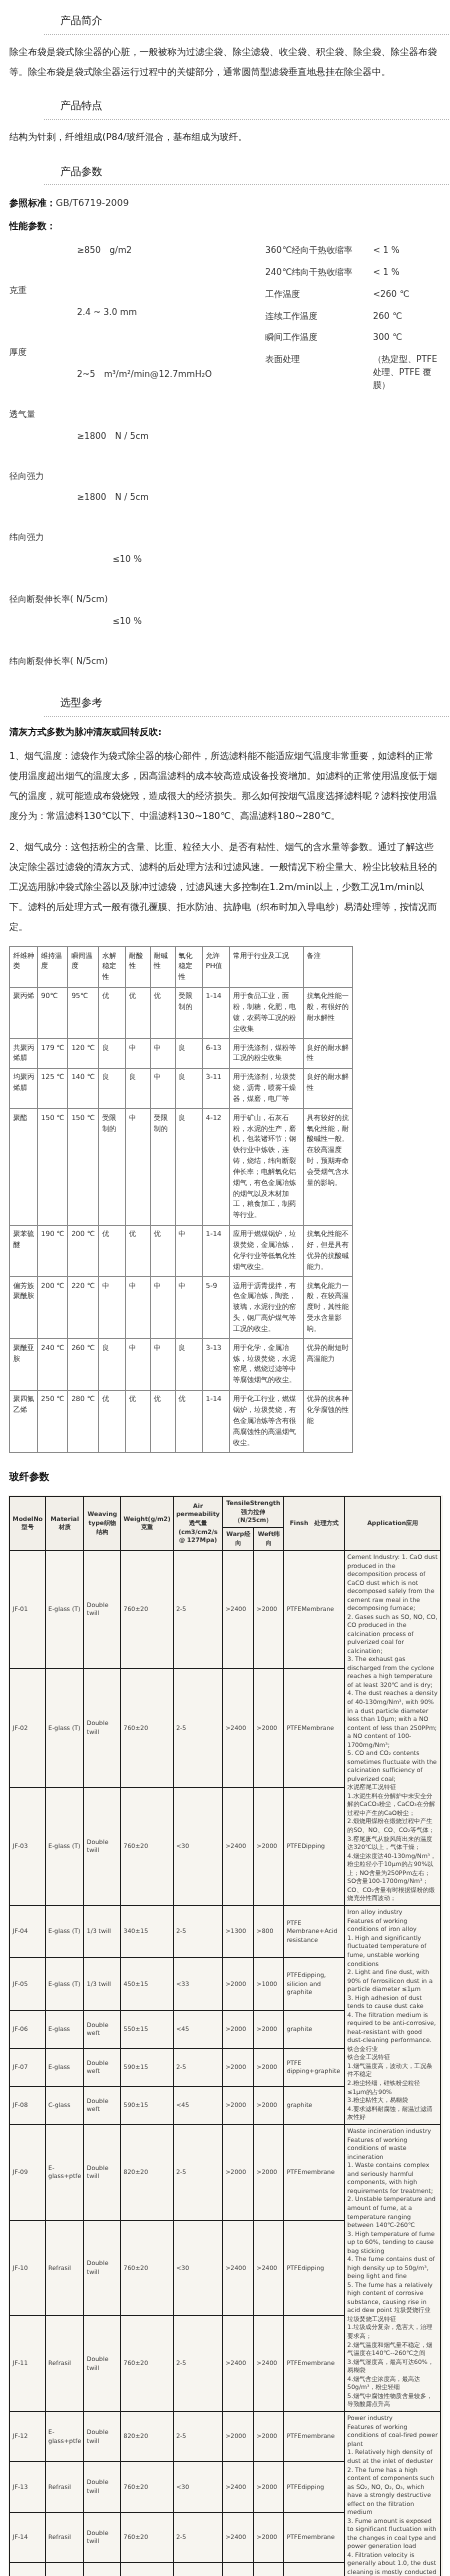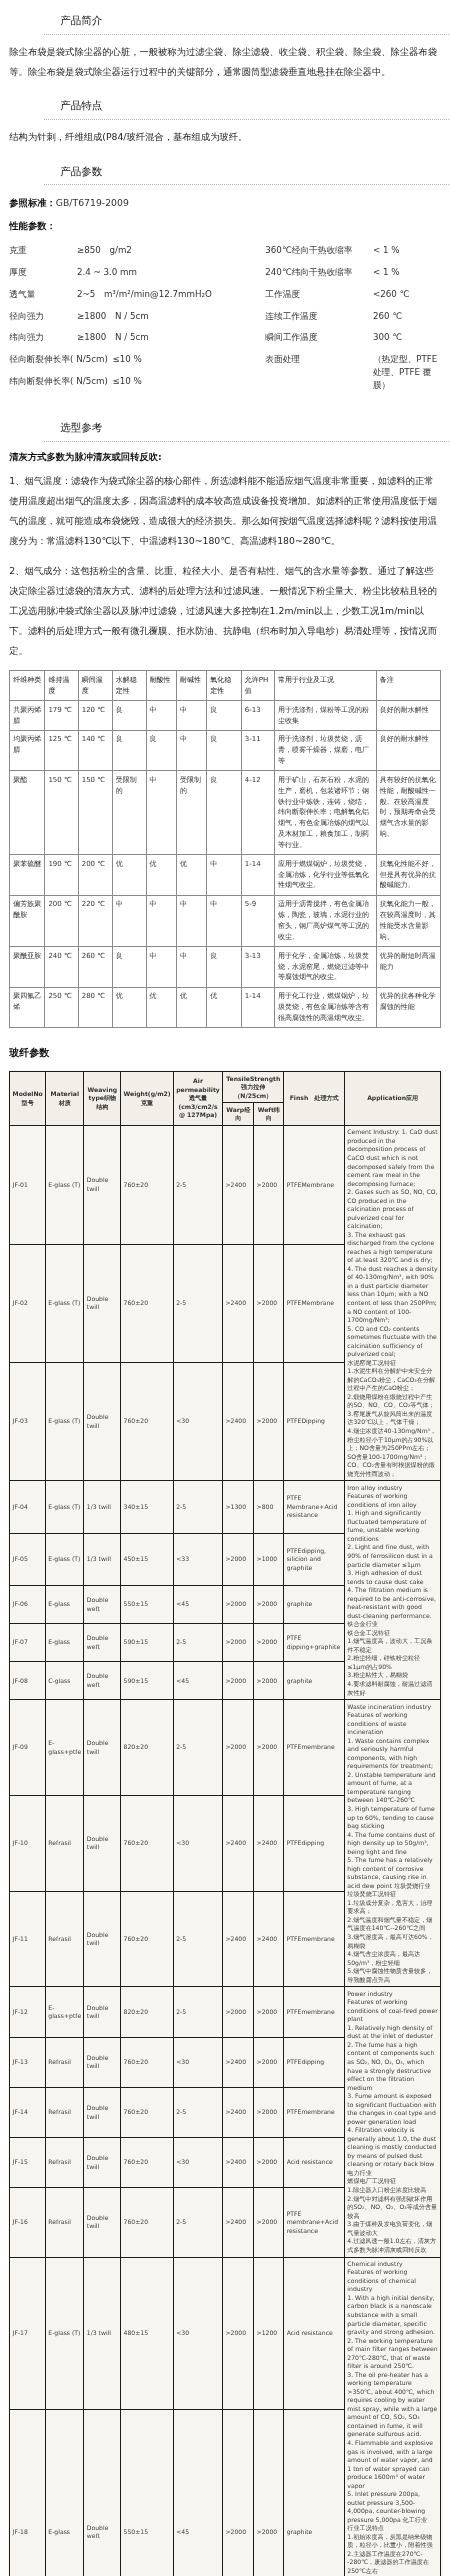--- a/index.html
+++ b/index.html
@@ -6,25 +6,25 @@
   body{width:451px;font-family:"DejaVu Sans","Liberation Sans",sans-serif;color:#333;}
   .sec-head{font-size:10.5px;font-weight:normal;color:#111;padding:14px 0 5.8px 16.3px;border-bottom:1.2px dotted #b5b5b5;margin-left:44px;}
   .sub-head{font-size:10px;font-weight:bold;color:#111;padding:15px 0 3.5px 9.3px;}
   .para{font-size:9.3px;line-height:2.15;padding:7px 10.5px 3.5px 9.3px;color:#222;}
   .para-bold{font-size:9.3px;font-weight:bold;color:#111;padding:9.3px 10.5px 0 9.3px;}
   .std-line{font-size:9.3px;padding:11.6px 9.3px 0 9.3px;}
   .std-label{font-weight:bold;color:#111;}
   .perf-label{font-size:9.3px;font-weight:bold;color:#111;padding:10.5px 9.3px 0 9.3px;}
   .pgrid{display:grid;grid-template-columns:256px 1fr;padding:2.3px 5.8px 5.8px 9.3px;}
   .prow{display:flex;font-size:8.7px;color:#333;margin:8.7px 0;line-height:1.5;}
-  .pl-left{display:inline-block;min-width:63px;margin-right:4.6px;}
+  .pl-left{display:inline-block;min-width:63px;margin-right:4.6px;margin-top:40px;}
   .pl-right{display:inline-block;min-width:103px;margin-right:4.6px;}
   .pvalue{flex:1;}
   table{border-collapse:collapse;}
-  .tbl1{margin:5.8px 9.3px 2.3px 9.3px;width:432px;}
+  .tbl1{margin:5.8px 9.3px 2.3px 9.3px;width:344px;}
   .tbl1 th,.tbl1 td{border:0.6px solid #8a8a8a;padding:3.5px 2.9px;font-size:7px;line-height:1.55;vertical-align:top;text-align:left;font-weight:normal;color:#333;background:#fff;}
   .tbl1 th{color:#222;}
   .scan-wrap{margin:7px 8.1px 0 8.1px;background:#f7f5f0;padding:1.2px;}
   .tbl2{width:432px;background:#f7f5f0;}
   .tbl2 th,.tbl2 td{border:1.2px solid #1c1c1c;padding:2.3px 2.3px;font-size:6.1px;line-height:1.4;vertical-align:middle;color:#3d3d3d;}
   .tbl2 th{font-weight:bold;color:#333;text-align:center;background:#f2efe9;}
   .tbl2 td{text-align:left;}
   .tbl2 td.app{white-space:pre-line;vertical-align:top;font-size:6.1px;}
 </style>
 </head>
@@ -123,20 +123,32 @@
           <th style="width: 32px;">水解稳定性</th>
           <th style="width: 28px;">耐酸性</th>
           <th style="width: 28px;">耐碱性</th>
           <th style="width: 33px;">氧化稳定性</th>
           <th style="width: 31px; margin-top: 18px;">允许PH值</th>
           <th style="width: 116px;">常用于行业及工况</th>
           <th style="width: 69px;">备注</th>
         </tr>
       </thead>
     <tbody id="fiber-body">
+        <tr>
+          <td>聚丙烯</td>
+          <td>90℃</td>
+          <td>95℃</td>
+          <td>优</td>
+          <td>优</td>
+          <td>优</td>
+          <td>受限制的</td>
+          <td>1-14</td>
+          <td>用于食品工业，面粉，制糖，化肥，电镀，农药等工况的粉尘收集</td>
+          <td>抗氧化性能一般，有很好的耐水解性</td>
+        </tr>
         <tr>
           <td>共聚丙烯腈</td>
           <td>179 ℃</td>
           <td>120 ℃</td>
           <td>良</td>
           <td>中</td>
           <td>中</td>
           <td>良</td>
           <td>6-13</td>
           <td>用于洗涤剂，煤粉等工况的粉尘收集</td>

